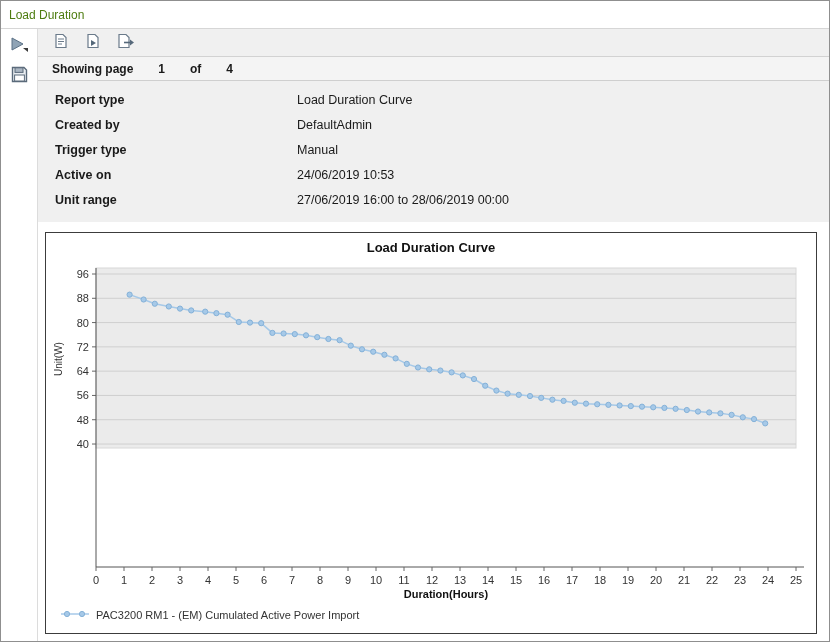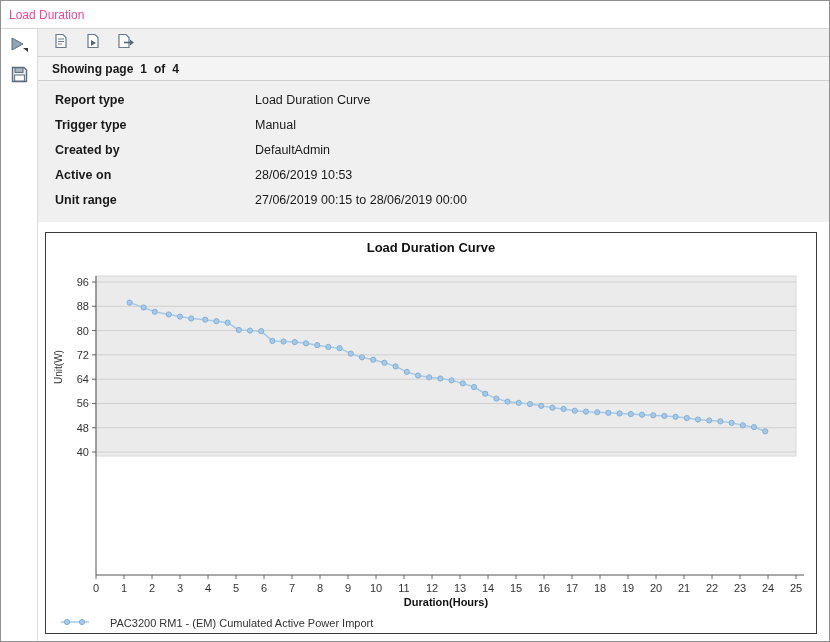--- a/index.html
+++ b/index.html
@@ -1,32 +1,32 @@
 <!DOCTYPE html>
 <html><head>
 <meta charset="utf-8">
 <style>
   html,body{margin:0;padding:0;background:#fff;font-family:"Liberation Sans",sans-serif;}
   .window{position:relative;width:828px;height:640px;background:#fff;border:1px solid #8f8f8f;overflow:hidden;}
-  .titlebar{height:27px;display:flex;align-items:center;padding-left:8px;font-size:12px;color:#ec4899;border-bottom:1px solid #d6d6d6;background:#fff;}
+  .titlebar{height:27px;display:flex;align-items:center;padding-left:8px;font-size:12px;color:#4d7c0f;border-bottom:1px solid #d6d6d6;background:#fff;}
   .body{display:flex;height:612px;}
   .rail{width:38px;background:#fff;display:flex;flex-direction:column;align-items:center;}
   .rail-btn{width:24px;height:22px;display:flex;align-items:center;justify-content:center;margin-top:5px;cursor:pointer;background:transparent;border:none;padding:0;}
   .main{flex:1;display:flex;flex-direction:column;background:#fff;border-left:1px solid #dcdcdc;}
   .toolbar{height:27px;background:#f0f0f0;border-bottom:1px solid #d2d2d2;display:flex;align-items:center;padding-left:12px;gap:10px;}
   .tb-btn{width:22px;height:20px;display:flex;align-items:center;justify-content:center;background:transparent;border:none;padding:0;cursor:pointer;}
-  .pagebar{height:23px;background:#f4f4f4;border-bottom:1px solid #cfcfcf;display:flex;align-items:center;padding-left:14px;font-size:12px;font-weight:bold;color:#1a1a1a;gap:7px;}
+  .pagebar{height:23px;background:#f4f4f4;border-bottom:1px solid #cfcfcf;display:flex;align-items:center;padding-left:14px;font-size:12px;font-weight:bold;color:#1a1a1a;gap:25px;}
   .meta{background:#f0f0f0;padding:6px 0 10px 0;}
-  .meta-row{display:flex;height:25px;align-items:center;font-size:12.5px;color:#1a1a1a;}
+  .meta-row{display:flex;height:25px;align-items:center;font-size:12.5px;color:#1a1a1a;gap:42px;}
   .meta-label{width:200px;padding-left:17px;font-weight:bold;}
   .meta-value{font-weight:normal;}
   .chart-box{margin:10px 12px 0 7px;border:1px solid #3c3c3c;background:#fff;height:402px;box-sizing:border-box;}
   .chart-title{text-align:center;font-size:13px;font-weight:bold;color:#111;margin-top:7px;height:17px;}
-  .chart-svg-wrap{margin-top:12px;}
-  .legend{display:flex;align-items:center;gap:20px;margin:4px 0 0 14px;font-size:11px;color:#333;}
+  .chart-svg-wrap{margin-top:4px;}
+  .legend{display:flex;align-items:center;gap:6px;margin:4px 0 0 14px;font-size:11px;color:#333;}
   .tick{font-family:"Liberation Sans",sans-serif;font-size:11px;fill:#333;}
   .axis-label{font-family:"Liberation Sans",sans-serif;font-size:10px;fill:#333;}
   .axis-label-bold{font-family:"Liberation Sans",sans-serif;font-size:11px;font-weight:bold;fill:#111;}
 </style>
 </head>
 <body>
 
 <div class="window">
   <div class="titlebar">
     <span>Load Duration</span>
@@ -92,34 +92,34 @@
         <span>of</span>
         <span>4</span>
       </div>
 
       <div class="meta">
         <div class="meta-row">
           <span class="meta-label">Report type</span>
           <span class="meta-value">Load Duration Curve</span>
         </div>
         <div class="meta-row">
+          <span class="meta-label">Created by</span>
+          <span class="meta-value">DefaultAdmin</span>
+        </div>
+        <div class="meta-row">
           <span class="meta-label">Trigger type</span>
           <span class="meta-value">Manual</span>
         </div>
         <div class="meta-row">
-          <span class="meta-label">Created by</span>
-          <span class="meta-value">DefaultAdmin</span>
-        </div>
-        <div class="meta-row">
           <span class="meta-label">Active on</span>
-          <span class="meta-value">28/06/2019 10:53</span>
+          <span class="meta-value">24/06/2019 10:53</span>
         </div>
         <div class="meta-row">
           <span class="meta-label">Unit range</span>
-          <span class="meta-value">27/06/2019 00:15 to 28/06/2019 00:00</span>
+          <span class="meta-value">27/06/2019 16:00 to 28/06/2019 00:00</span>
         </div>
       </div>
 
       <div class="chart-box">
         <div class="chart-title">Load Duration Curve</div>
         <div class="chart-svg-wrap">
           <svg id="chart-svg" width="770" height="340">
               <rect x="50" y="7" width="700" height="180" fill="#ebebeb" stroke="#d8d8d8" stroke-width="1"></rect>
               <line x1="50" y1="13" x2="750" y2="13" stroke="#cfcfcf" stroke-width="1"></line>
               <line x1="46" y1="13" x2="50" y2="13" stroke="#666" stroke-width="1"></line>

